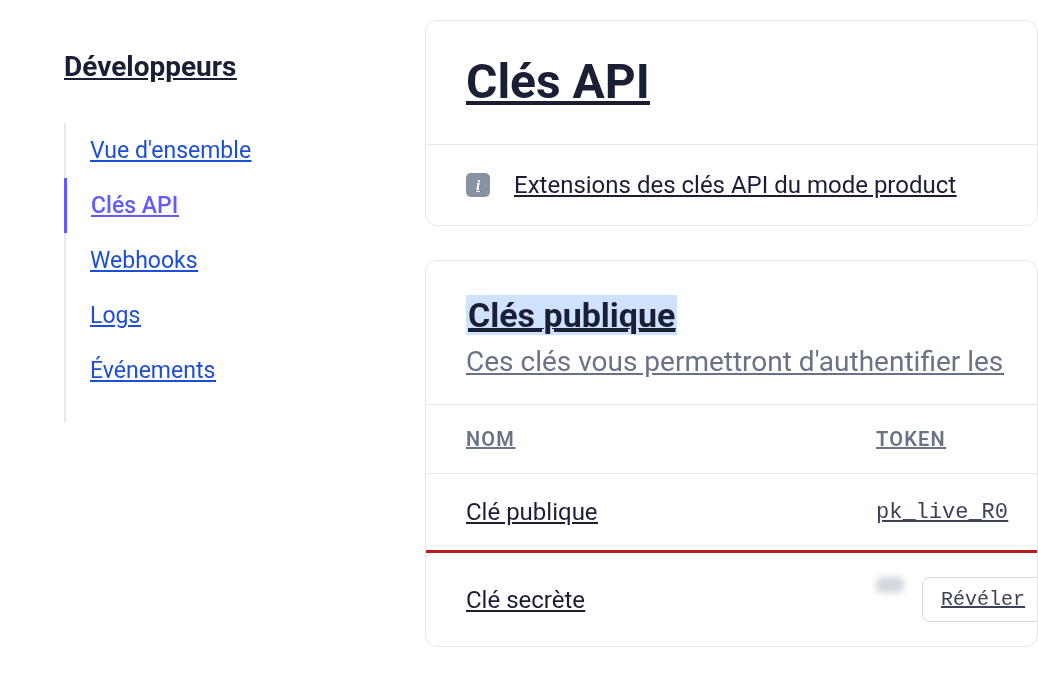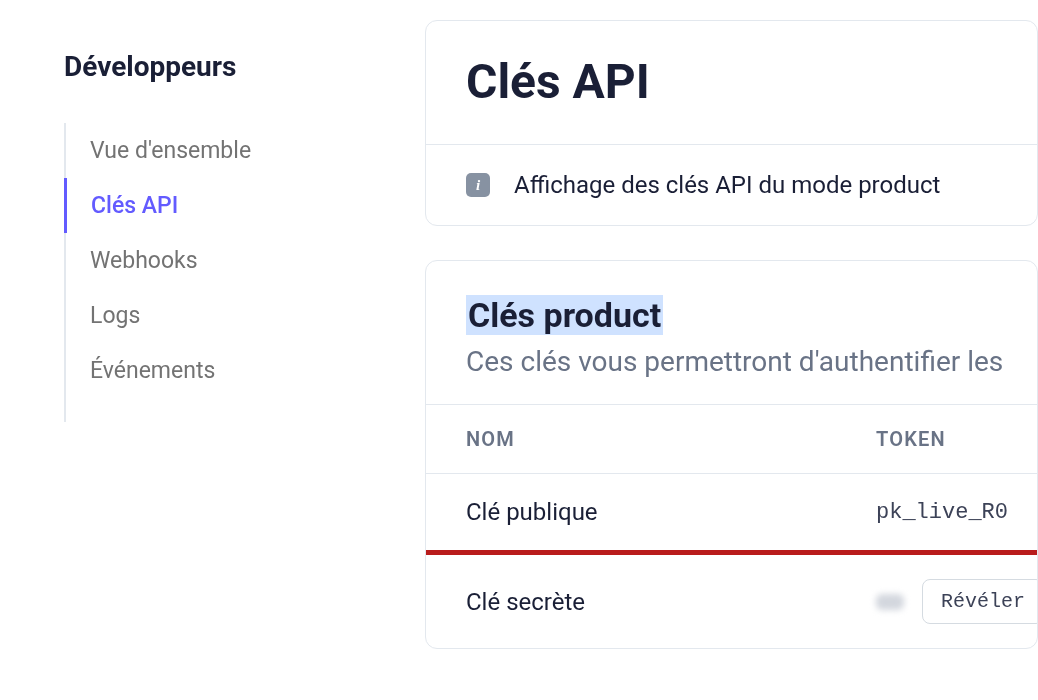--- a/index.html
+++ b/index.html
@@ -1,15 +1,15 @@
 <!DOCTYPE html>
 <html><head>
   <meta charset="utf-8">
   <style>
-    * { box-sizing: border-box; margin: 0; padding: 0; }
+    * { box-sizing: border-box; margin: 0; padding: 0; text-decoration: underline; }
     body {
       font-family: -apple-system, BlinkMacSystemFont, "Segoe UI", Roboto, Helvetica, Arial, sans-serif;
       background: #ffffff;
       color: #1a1f36;
       overflow: hidden;
       width: 1038px;
       height: 700px;
     }
     .layout {
       display: flex;
@@ -27,21 +27,21 @@
       margin-bottom: 40px;
     }
     .nav-list {
       list-style: none;
       border-left: 2px solid #e3e8ee;
       padding-left: 0;
     }
     .nav-item {
       padding: 14px 0 14px 24px;
       font-size: 23px;
-      color: #737373;
+      color: #1d4ed8;
       cursor: pointer;
       margin-left: -2px;
       border-left: 2px solid transparent;
     }
     .nav-item.active {
       color: #635bff;
       font-weight: 500;
       border-left: 3px solid #635bff;
       margin-left: -2px;
     }
@@ -122,34 +122,34 @@
       letter-spacing: 1.2px;
       color: #697386;
       text-transform: uppercase;
     }
     .col-name { width: 410px; flex-shrink: 0; }
     .col-token { flex: 1; }
     .table-row {
       display: flex;
       align-items: center;
       padding: 24px 40px;
-      border-bottom: 5px solid #b91c1c;
+      border-bottom: 3px solid #b91c1c;
     }
     .table-row:last-child { border-bottom: none; }
     .td-name {
       font-size: 24px;
       color: #1a1f36;
     }
     .td-token {
       font-size: 22px;
       font-family: "SFMono-Regular", Consolas, "Liberation Mono", Menlo, monospace;
       color: #3c4257;
       white-space: nowrap;
       display: flex;
-      align-items: center;
+      align-items: flex-start;
       gap: 18px;
     }
     .blur-blob {
       width: 28px;
       height: 16px;
       background: #d3d7de;
       border-radius: 6px;
       filter: blur(3px);
       flex-shrink: 0;
     }
@@ -181,27 +181,27 @@
       <li class="nav-section-gap"></li>
     </ul>
   </aside>
 
   <main class="main">
 
     <div class="card">
       <div class="card-title">Clés API</div>
       <div class="info-row">
         <div class="info-icon">i</div>
-        <div class="info-text">Affichage des clés API du mode product</div>
+        <div class="info-text">Extensions des clés API du mode product</div>
       </div>
     </div>
 
     <div class="card">
       <div class="section-header">
-        <span class="section-title">Clés product</span>
+        <span class="section-title">Clés publique</span>
         <div class="section-subtitle">Ces clés vous permettront d'authentifier les</div>
       </div>
 
       <div class="table-header">
         <div class="th col-name">NOM</div>
         <div class="th col-token">TOKEN</div>
       </div>
 
       <div class="table-row">
         <div class="td-name col-name">Clé publique</div>

